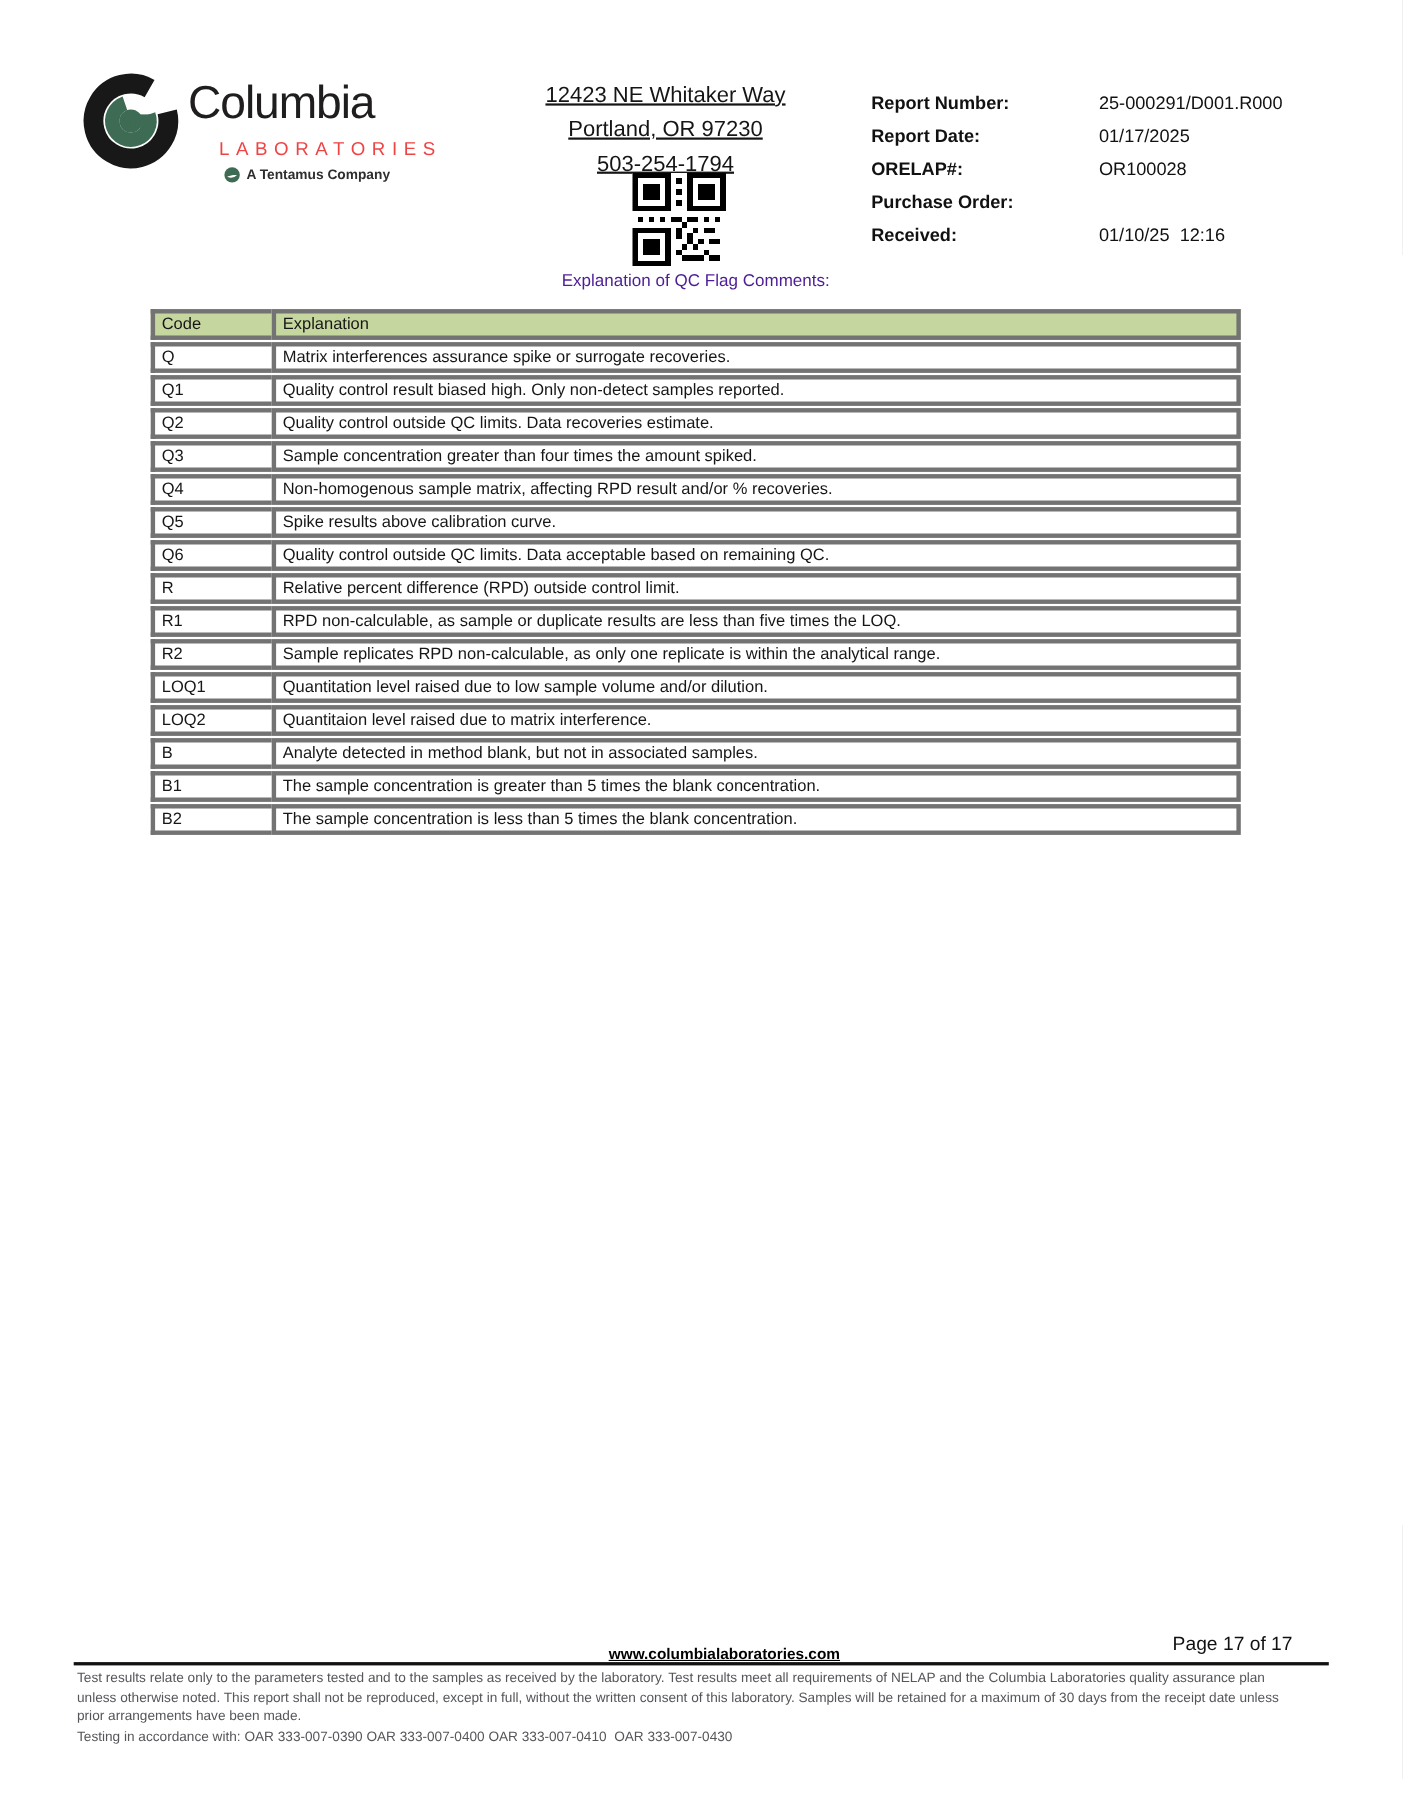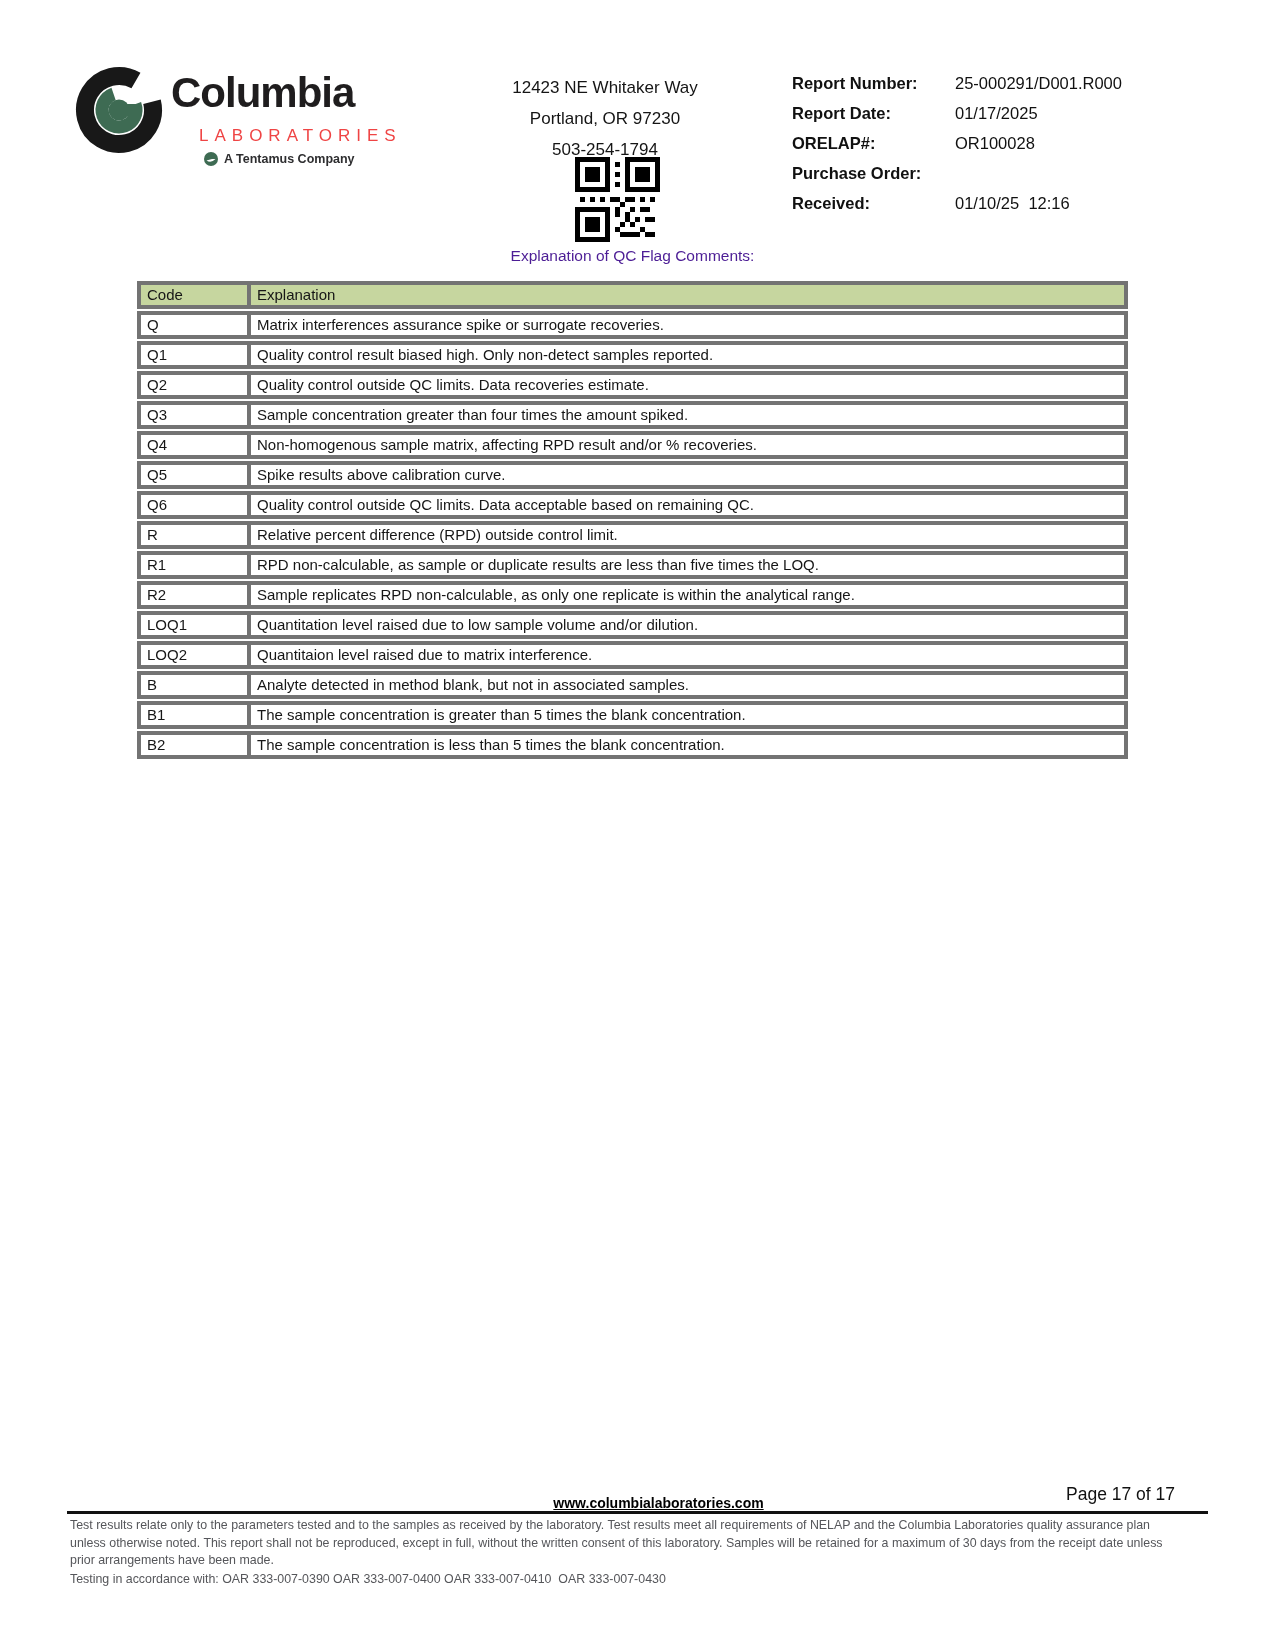--- a/index.html
+++ b/index.html
@@ -7,32 +7,32 @@
   .page {
     position:relative; width:1275px; height:1650px; margin:0 auto;
     background:#ffffff; overflow:hidden;
     font-family:"Liberation Sans", sans-serif; color:#1b1b1b;
   }
 
   
   .logo-block { position:absolute; left:75px; top:66px; display:flex; align-items:flex-start; }
   .logo-emblem { width:88px; height:88px; }
   .logo-text { margin-left:8px; padding-top:6px; }
-  .logo-name { font-size:42px; font-weight:bold; letter-spacing:-1px; color:#1f1d1e; line-height:1.0; }
+  .logo-name { font-size:42px; font-weight:normal; letter-spacing:-1px; color:#1f1d1e; line-height:1.0; }
   .logo-sub { font-size:17px; letter-spacing:6px; color:#ef4444; margin-top:12px; margin-left:28px; }
   .logo-tagline { display:flex; align-items:center; gap:5px; margin-top:5px; margin-left:32px; }
   .logo-tagline span { font-size:12.5px; font-weight:bold; color:#2e2e30; }
 
   .address-block { position:absolute; left:460px; top:72px; width:290px; text-align:center;
-    font-size:17px; line-height:31px; color:#151515; }
+    font-size:20px; line-height:31px; color:#151515;text-decoration:underline; }
 
   .qr { position:absolute; left:575px; top:157px; }
 
   .report-info { position:absolute; left:792px; top:74px; width:400px; }
-  .report-row { display:flex; height:30px; align-items:flex-start; }
+  .report-row { display:flex; height:30px; align-items:flex-end;gap:44px; }
   .report-label { width:163px; font-weight:bold; font-size:16.5px; color:#111; }
   .report-value { font-size:16.5px; color:#111; white-space:pre; }
 
   
   .qc-title { position:absolute; left:137px; top:247px; width:991px; text-align:center;
     font-size:15.5px; color:#4c1d95; }
   .qc-table { position:absolute; left:137px; top:279px; width:991px;
     border-collapse:separate; border-spacing:0 2px; font-size:15px; table-layout:fixed; }
   .qc-table th, .qc-table td {
     border:4px solid #737373; padding:1px 8px 1px 6px; text-align:left;

